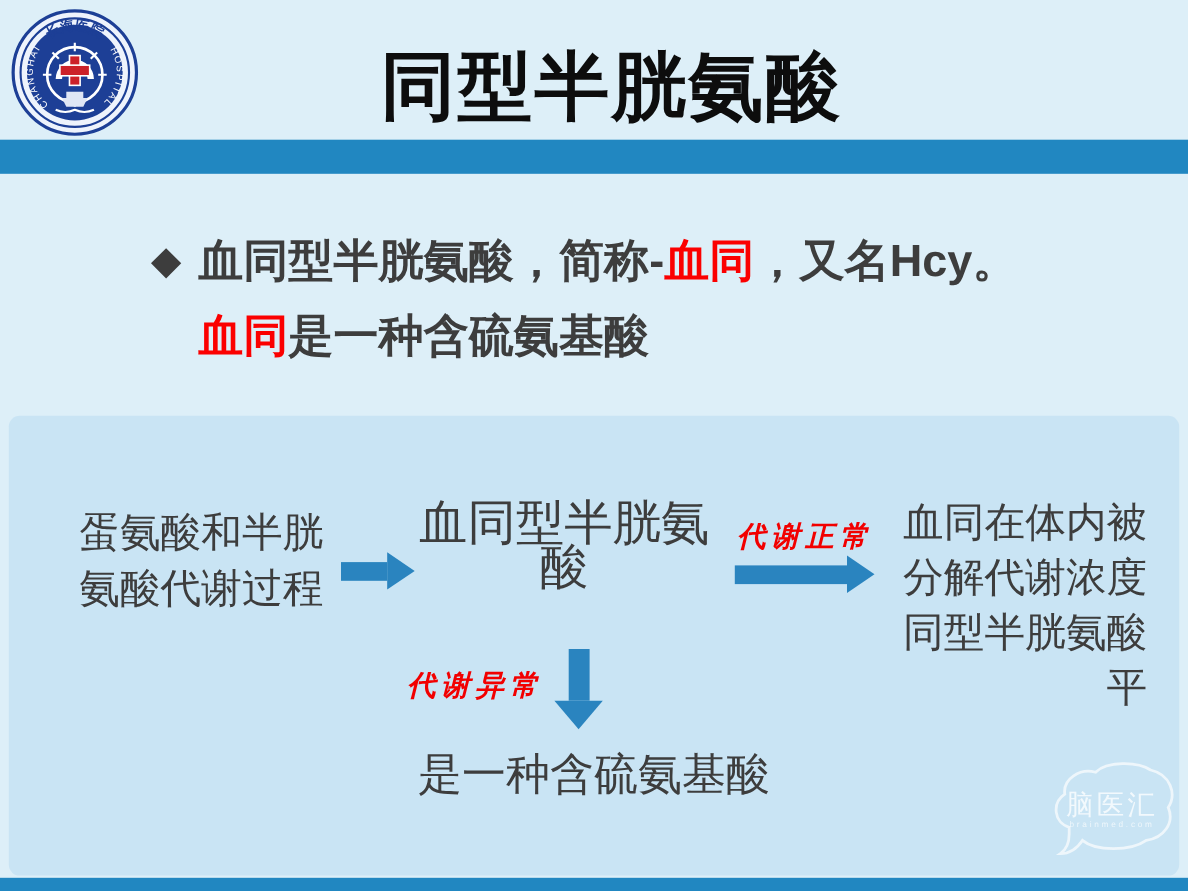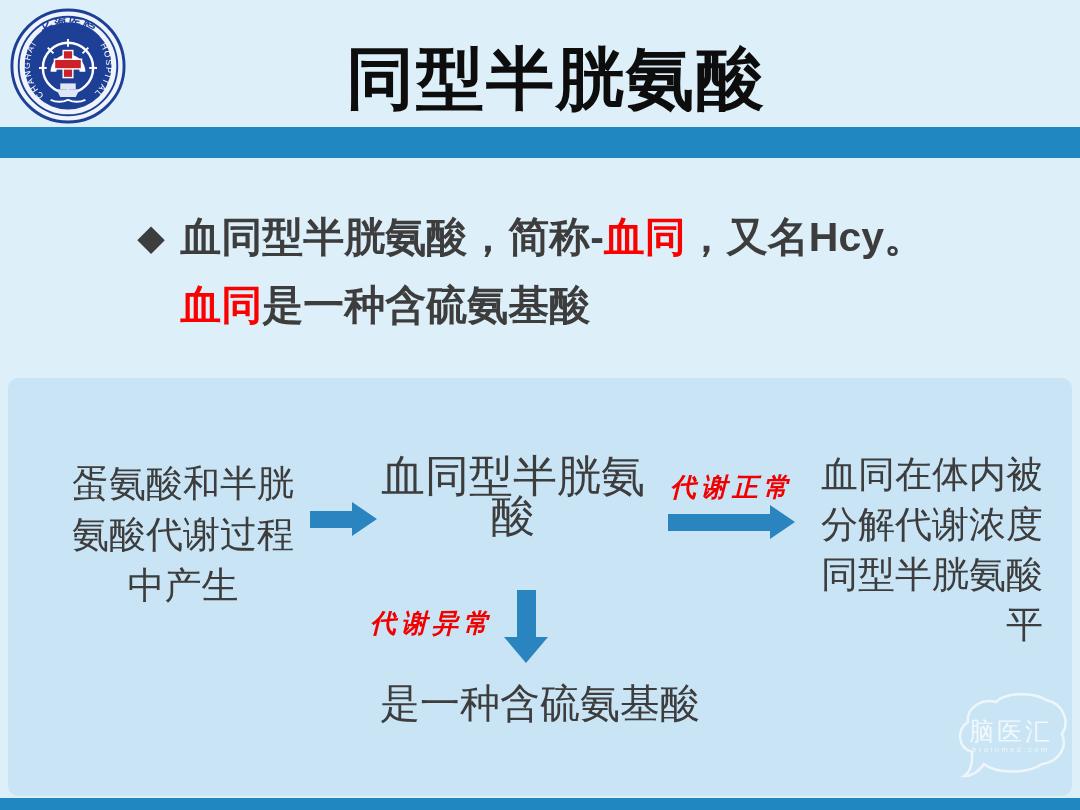--- a/index.html
+++ b/index.html
@@ -135,21 +135,20 @@
       <div><span>血同型半胱氨酸，简称-</span><span class="red">血同</span><span>，又名Hcy。</span></div>
       <div><span class="red">血同</span><span>是一种含硫氨基酸</span></div>
     </div>
   </div>
 
   <div class="panel">
 
     <div class="left-box dtext">
       <div>蛋氨酸和半胱</div>
       <div>氨酸代谢过程</div>
-      <div>中产生</div>
     </div>
 
     <div class="harrow arrow-1">
       <div class="body"></div>
         <div class="head"></div>
     </div>
 
     <div class="center-title dtext">血同型半胱氨酸</div>
 
     <div class="flow-label label-normal">代谢正常</div>

